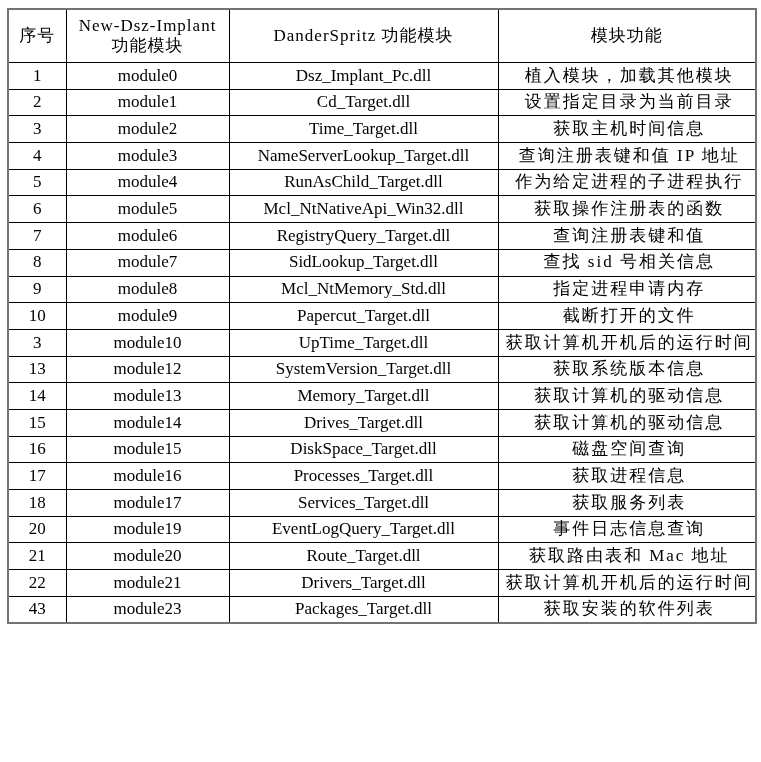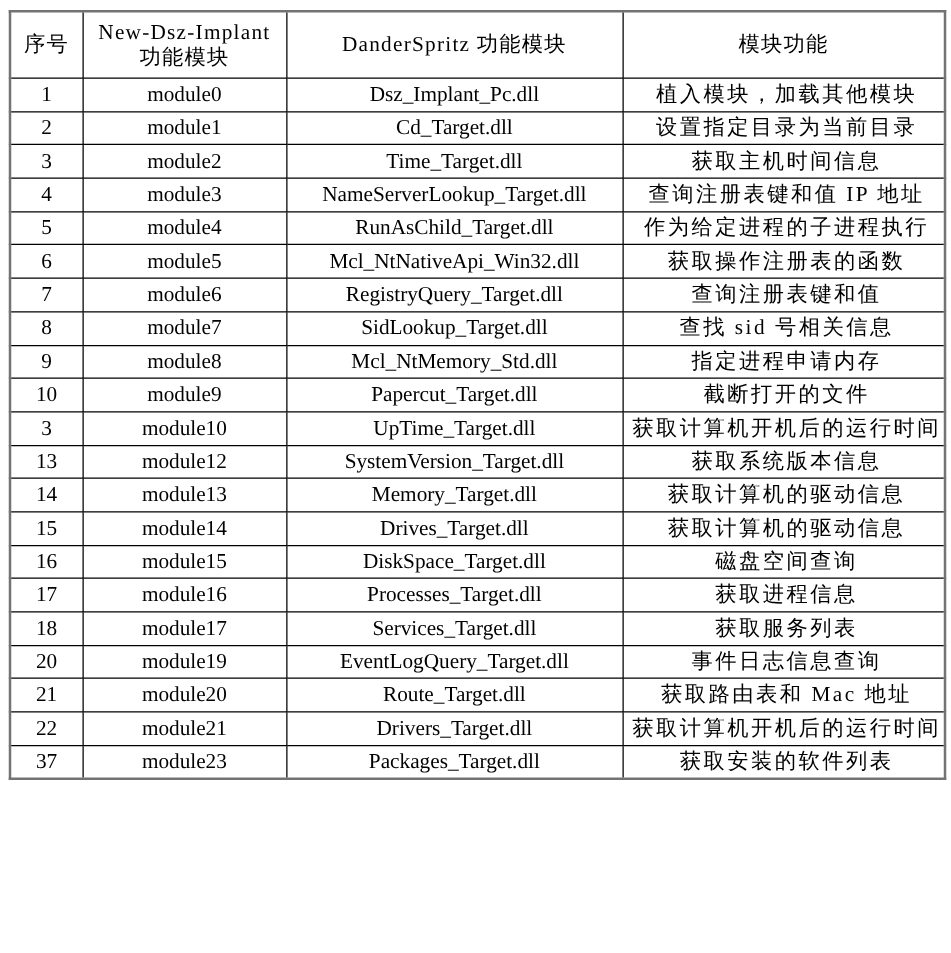--- a/index.html
+++ b/index.html
@@ -186,19 +186,19 @@
         <td>Route_Target.dll</td>
         <td class="func">获取路由表和 Mac 地址</td>
       </tr>
       <tr>
         <td>22</td>
         <td>module21</td>
         <td>Drivers_Target.dll</td>
         <td class="func">获取计算机开机后的运行时间</td>
       </tr>
       <tr>
-        <td>37</td>
+        <td>43</td>
         <td>module23</td>
         <td>Packages_Target.dll</td>
         <td class="func">获取安装的软件列表</td>
       </tr>
     </tbody>
 </table>
 
 </body></html>

